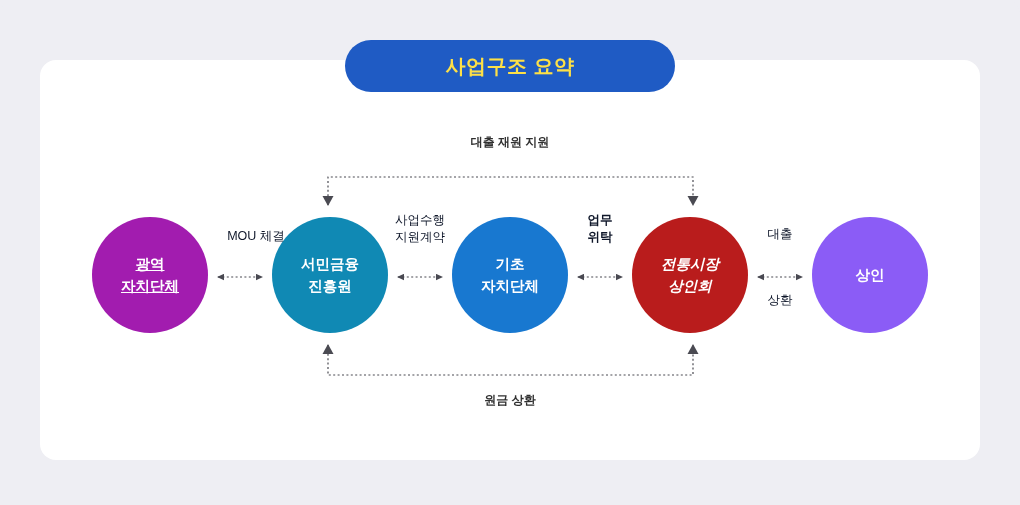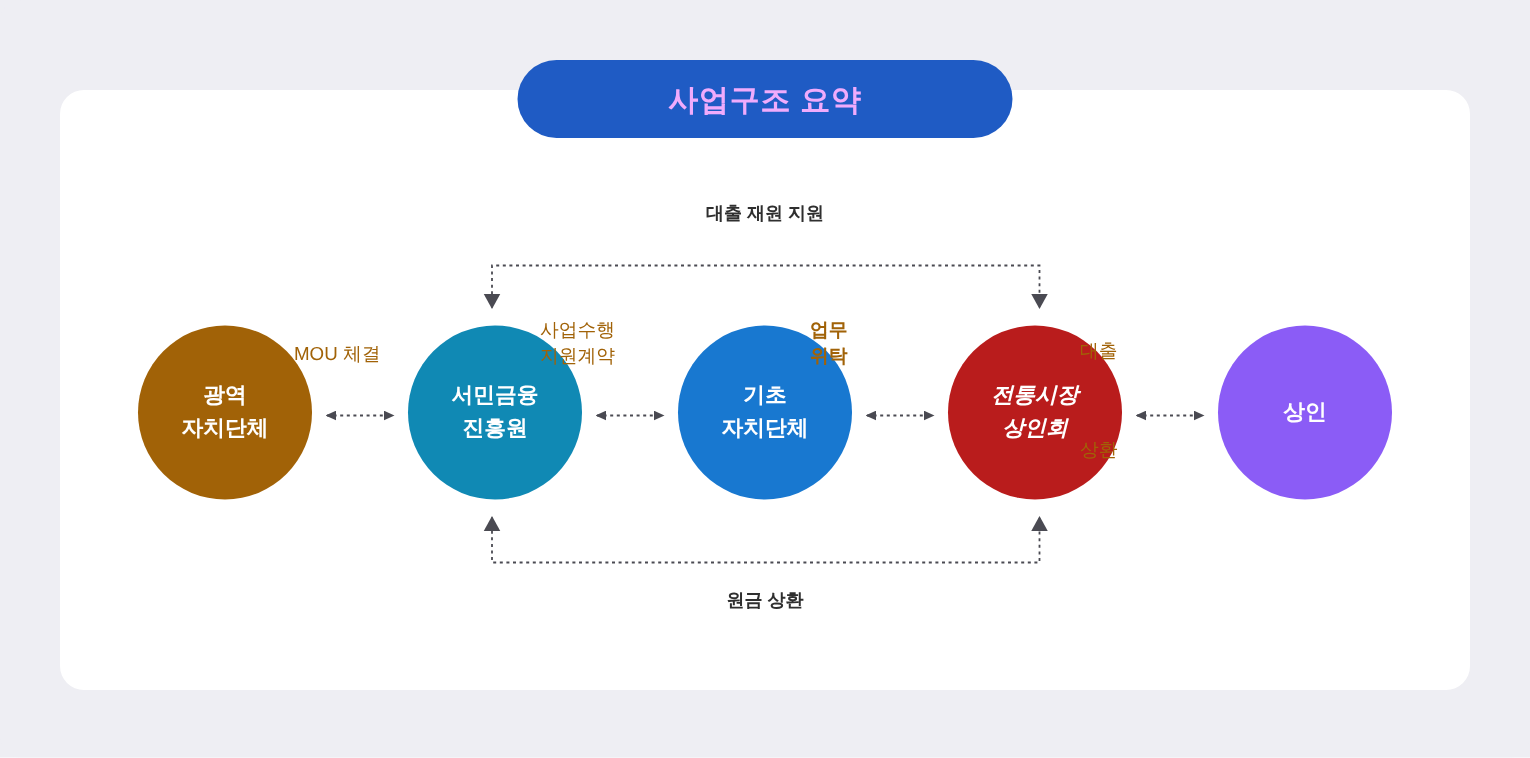--- a/index.html
+++ b/index.html
@@ -44,21 +44,21 @@
     width: 330px;
     height: 52px;
     background: #1f5bc4;
     border-radius: 26px;
     display: flex;
     align-items: center;
     justify-content: center;
     z-index: 5;
   }
   .title-pill .title-text {
-    color: #f0abfc;
+    color: #fde047;
     font-size: 20px;
     font-weight: bold;
     letter-spacing: 0.5px;
   }
 
   
   .stage {
     position: absolute;
     left: 0;
     top: 0;
@@ -79,32 +79,32 @@
     justify-content: center;
     top: 217px;
     color: #ffffff;
     font-size: 14.5px;
     font-weight: bold;
     line-height: 1.55;
     text-align: center;
   }
   .node .l2 { display: block; }
 
-  .node-1 { left: 92px;  background: #a16207; }
+  .node-1 { left: 92px;  background: #a21caf; text-decoration: underline; }
   .node-2 { left: 272px; background: #1089b4; }
   .node-3 { left: 452px; background: #1878d0; }
   .node-4 { left: 632px; background: #b91c1c; font-style: italic; }
   .node-5 { left: 812px; background: #8b5cf6; }
 
   
   .conn-label {
     position: absolute;
     width: 120px;
-    text-align: left;
-    color: #a16207;
+    text-align: center;
+    color: #0f172a;
     font-size: 12.5px;
     line-height: 1.35;
     white-space: pre-line;
   }
   .lbl-mou   { left: 196px; top: 228px; }
   .lbl-sup   { left: 360px; top: 212px; }
   .lbl-wit   { left: 540px; top: 212px; font-weight: bold; }
   .lbl-loan  { left: 720px; top: 226px; }
   .lbl-repay { left: 720px; top: 292px; }
 

